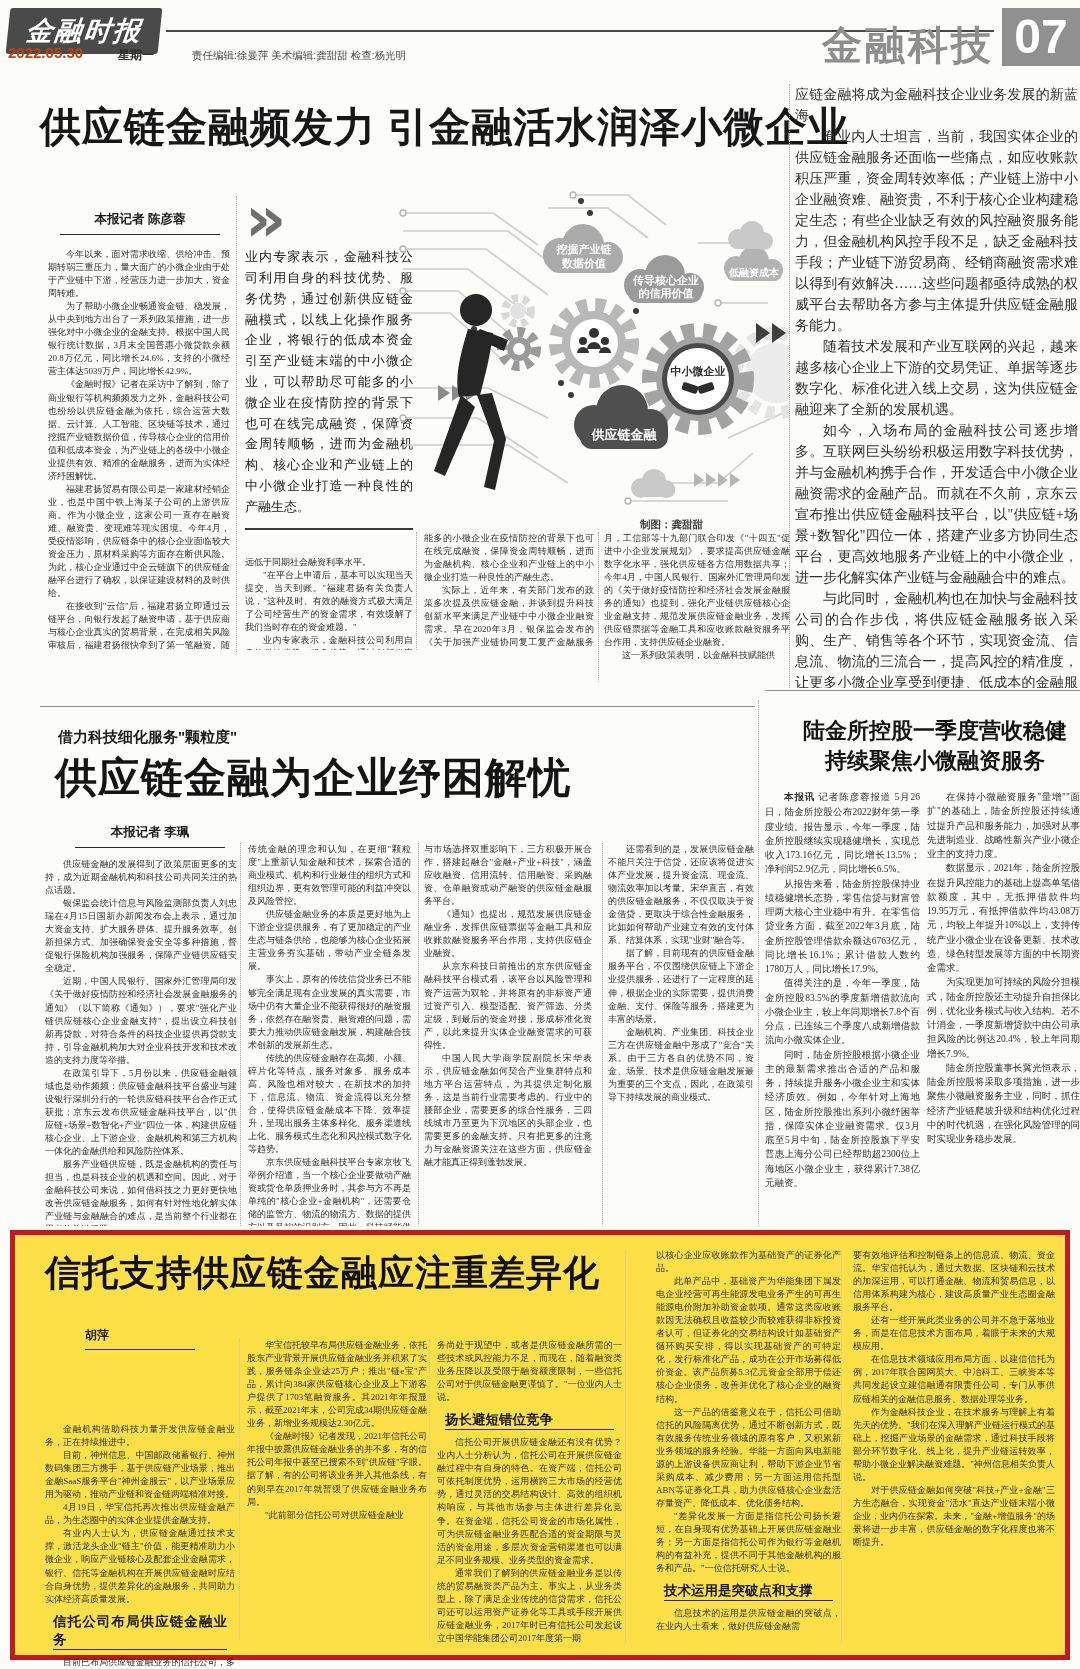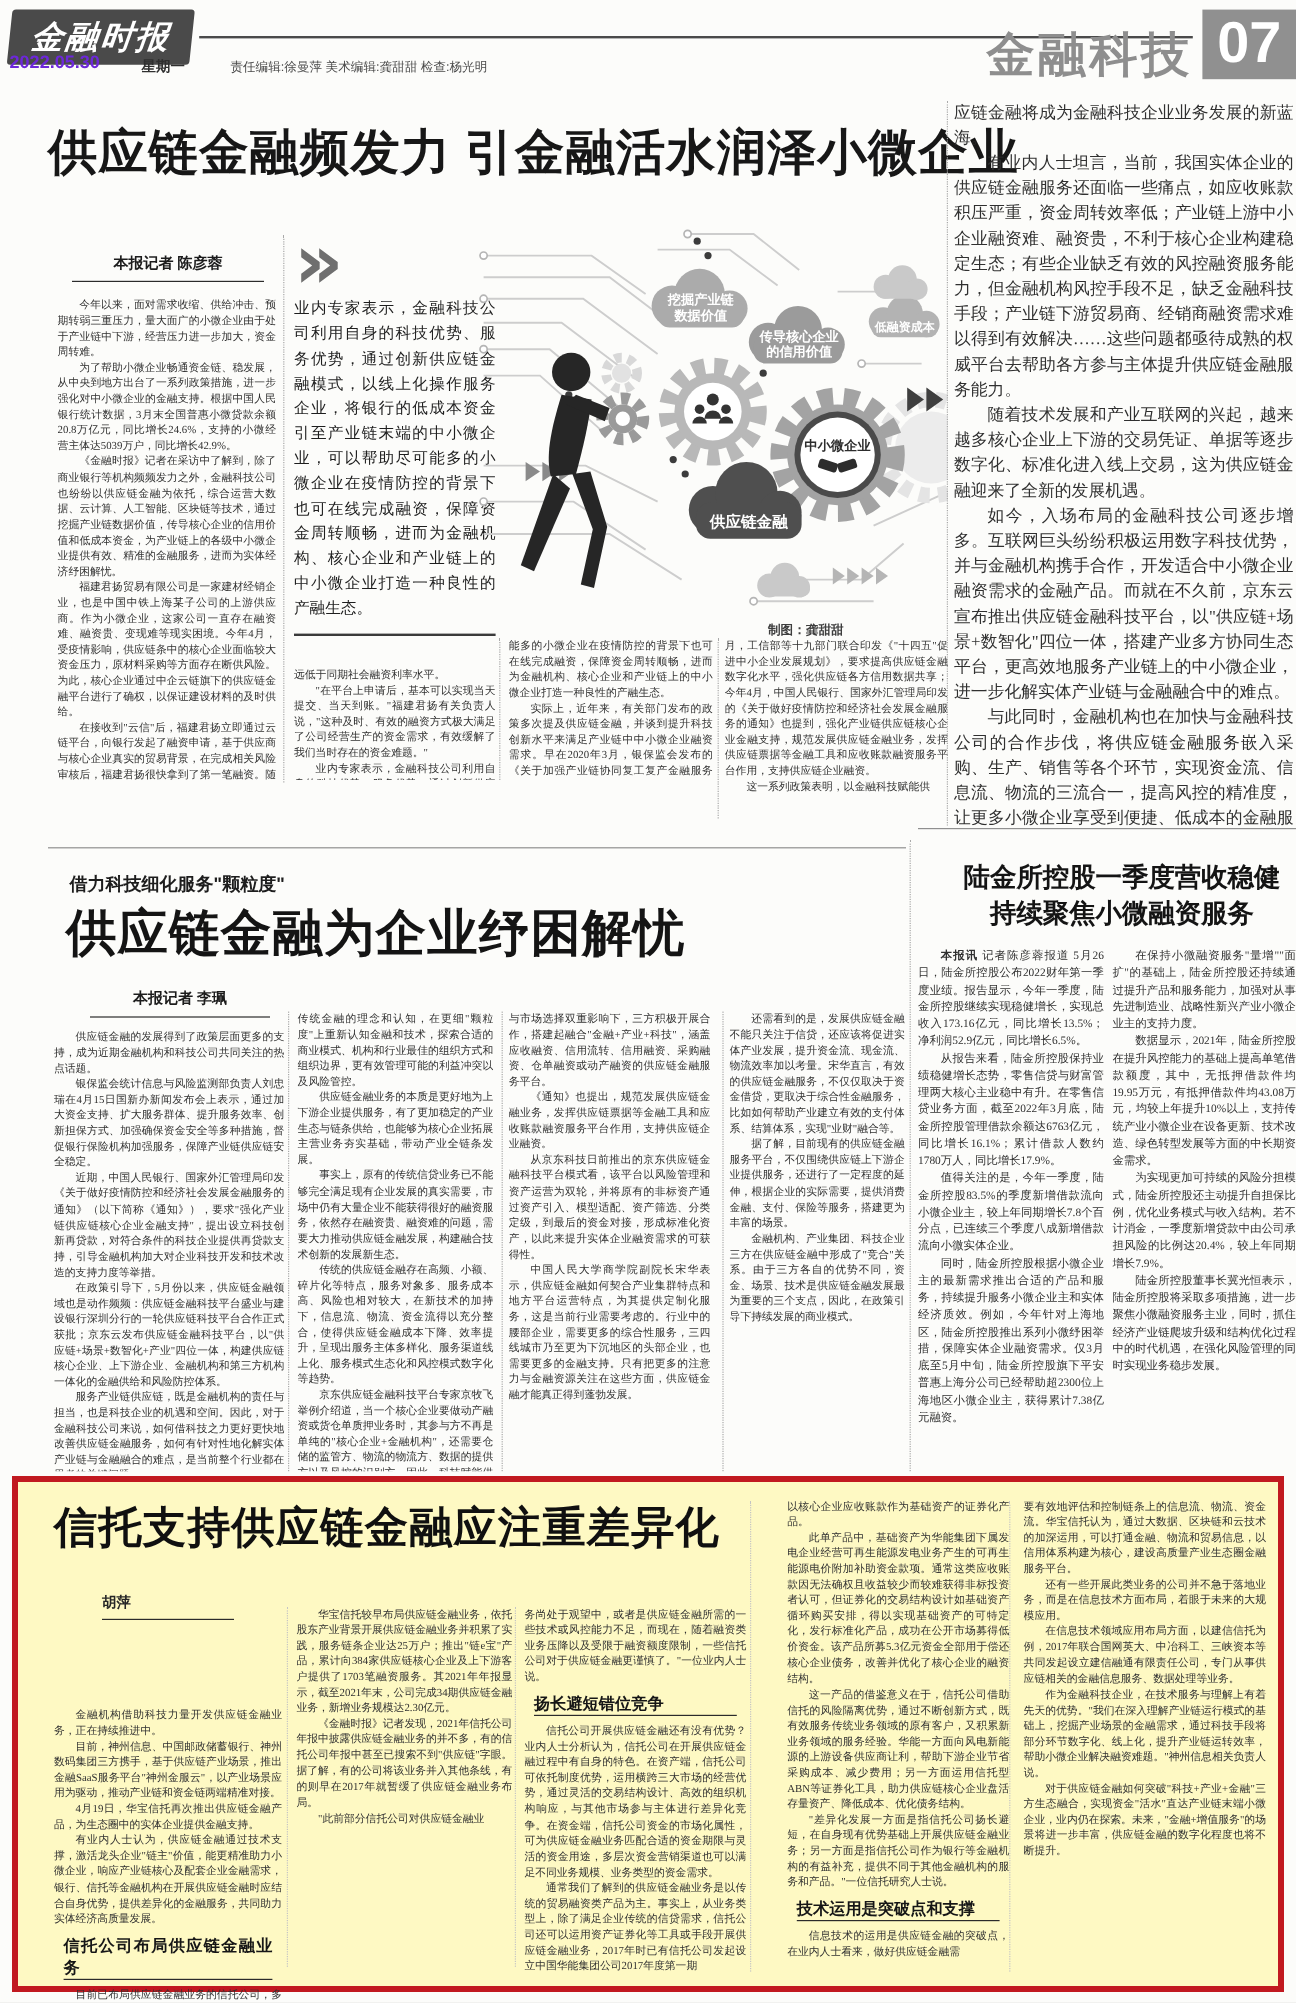--- a/index.html
+++ b/index.html
@@ -4,21 +4,21 @@
 <style>
   html,body{margin:0;padding:0;background:#e9e9e6;}
   .page{position:relative;width:1080px;height:1669px;margin:0 auto;background:#fcfcfa;
         outline:1px solid #ddd;overflow:hidden;font-family:"Liberation Serif",serif;color:#262626;}
   .abs{position:absolute;}
   
   .logo-box{left:8px;top:8px;width:152px;height:46px;background:#4a4a4a;border-radius:3px;
             color:#fff;font:italic bold 27px/46px "Liberation Serif",serif;text-align:center;
             letter-spacing:2px;transform:skewX(-6deg);}
   .mast-rule{left:166px;top:30px;width:828px;height:2px;background:#4a4a4a;}
-  .mast-date{left:8px;top:44px;font:bold 15px "Liberation Sans",sans-serif;color:#6d28d9;}
+  .mast-date{left:8px;top:44px;font:bold 15px "Liberation Sans",sans-serif;color:#c2410c;}
   .mast-week{left:118px;top:47px;font:bold 12px "Liberation Sans",sans-serif;color:#2f2f2f;}
   .mast-editors{left:192px;top:49px;font:10.5px "Liberation Sans",sans-serif;color:#4a4a4a;}
   .section-title{left:822px;top:18px;font:bold 40px "Liberation Sans",sans-serif;color:#8e8e8e;letter-spacing:3px;}
   .page-num{left:1002px;top:8px;width:78px;height:58px;background:#909090;color:#fff;
             font:bold 48px/58px "Liberation Sans",sans-serif;text-align:center;}
   
   .main-headline{left:40px;top:100px;width:750px;text-align:center;font-weight:bold;font-size:41px;
                  color:#171717;letter-spacing:1px;white-space:nowrap;}
   .byline{font:bold 12.5px "Liberation Sans",sans-serif;color:#1c1c1c;text-align:center;
           border-bottom:1.5px solid #2b2b2b;padding-bottom:6px;}
@@ -27,21 +27,21 @@
   .quote-mark{font:bold 64px/0.8 "DejaVu Sans",sans-serif;color:#6f6f6f;letter-spacing:-6px;}
   .quote-text{font-size:13px;line-height:1.6;color:#1e1e1e;text-align:justify;margin-top:2px;}
   .quote-rule{border-bottom:2.5px solid #3a3a3a;margin-top:10px;}
   .caption{font:bold 10.5px "Liberation Sans",sans-serif;color:#3d3d3d;}
   .divider{border-left:1px dotted #a9a9a9;width:0;}
   .hr{background:#8f8f8f;height:1px;}
   .kicker{font:bold 15px "Liberation Sans",sans-serif;color:#1d1d1d;}
   .feature-headline{font-weight:bold;font-size:42px;color:#141414;white-space:nowrap;letter-spacing:1px;}
   .lufax-headline{font-weight:bold;font-size:22px;color:#141414;text-align:center;white-space:nowrap;}
   .lead-bold{font-weight:bold;font-family:Liberation Mono, monospace;margin-top:27px;}
-  .red-box{left:10px;top:1230px;width:1050px;height:420px;border:5px solid #c11920;background:#fef9c3;}
+  .red-box{left:10px;top:1230px;width:1050px;height:420px;border:5px solid #c11920;background:#fde047;}
   .trust-headline{font-weight:bold;font-size:36px;color:#101010;white-space:nowrap;letter-spacing:1px;}
   .subhead{font:bold 13.5px "Liberation Sans",sans-serif;color:#161616;
            border-bottom:1.5px solid #2b2b2b;margin:7px 8px 6px;padding-bottom:0;}
   .author{font:bold 12px "Liberation Sans",sans-serif;text-align:left;border-bottom:1px solid #2b2b2b;
           padding-bottom:5px;width:110px;margin:0 auto;}
   .box-divider{border-left:1px dotted #c4c4c4;width:0;}
 </style>
 </head>
 <body>
 

